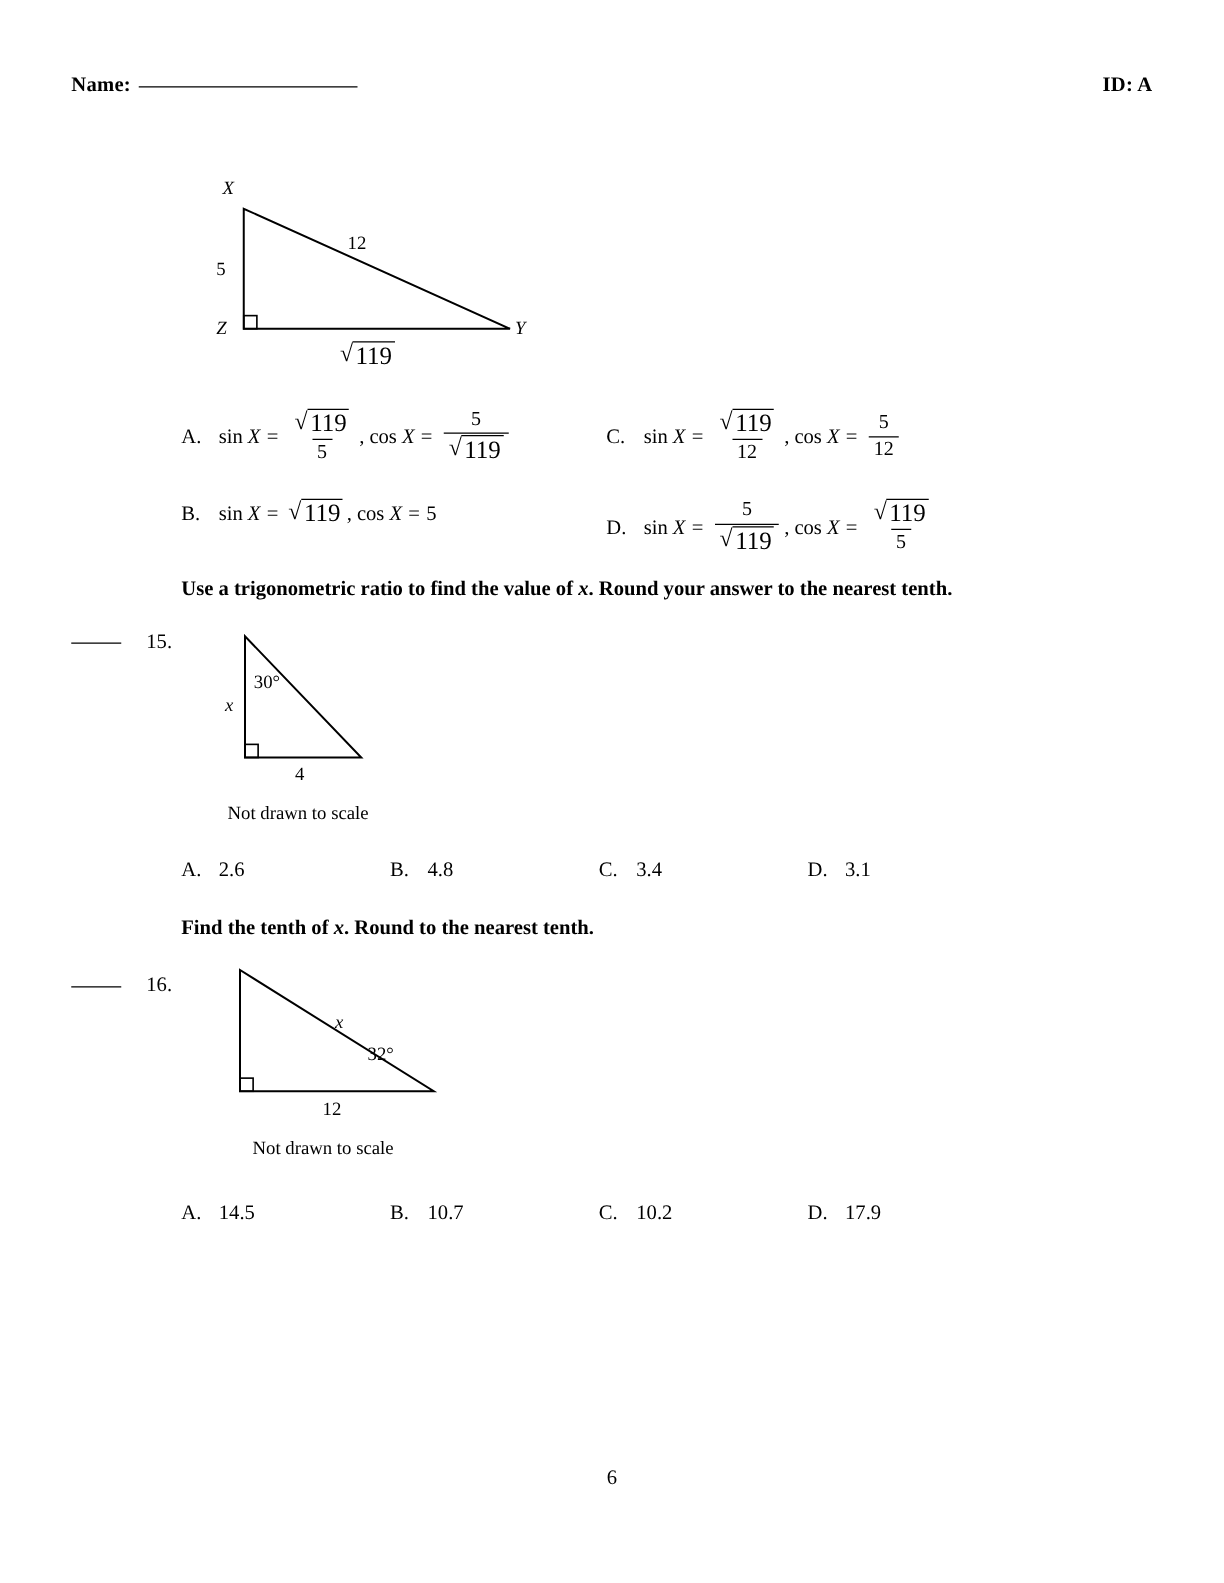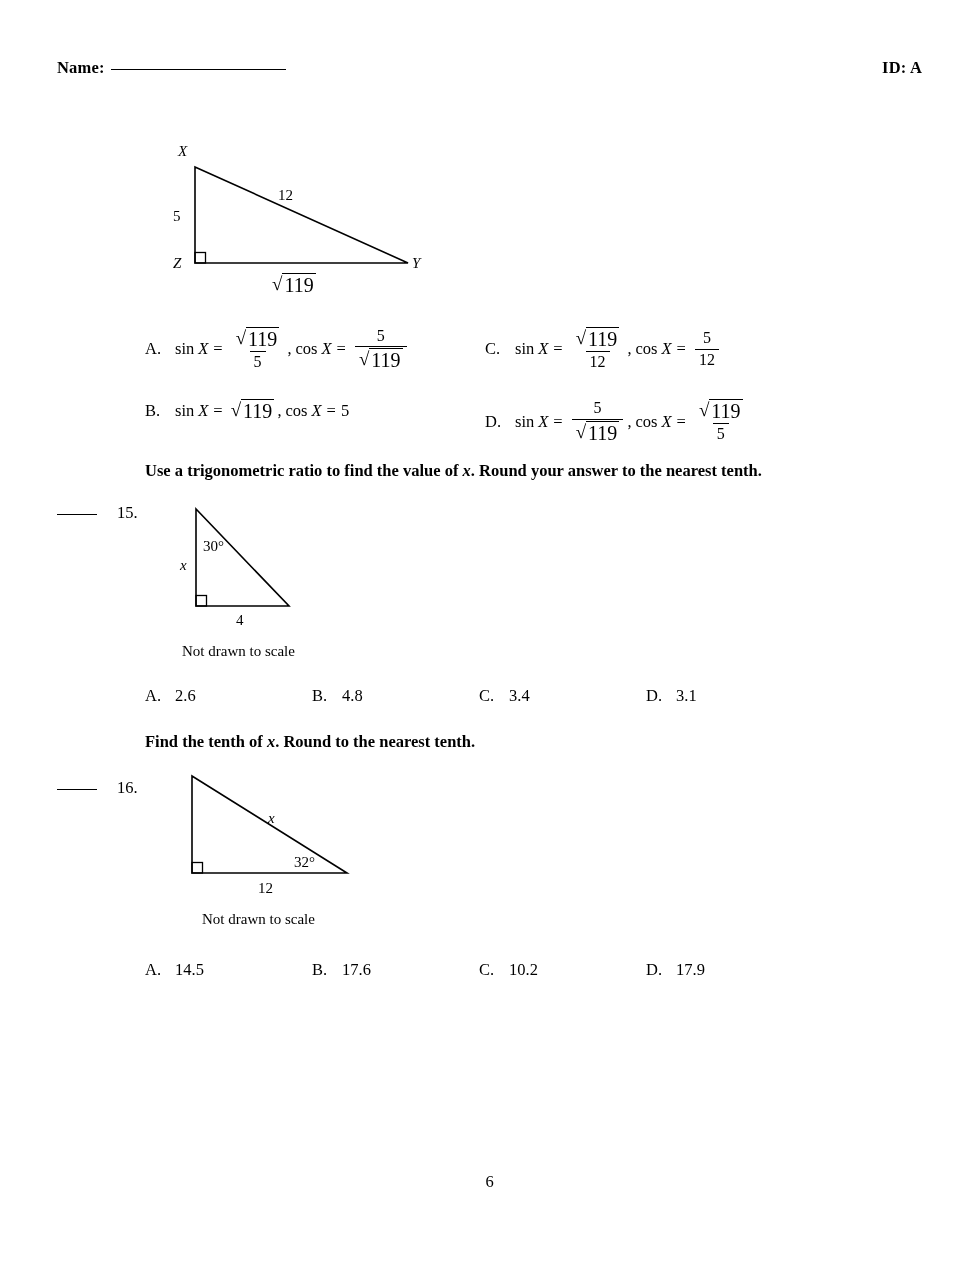--- a/index.html
+++ b/index.html
@@ -354,34 +354,34 @@
       <span class="q-num">16.</span>
     </div>
   </div>
 
   <div class="fig" style="top:768px; left:180px; width:300px; height:175px;">
     <svg width="300" height="120" viewBox="0 0 300 120">
       <polygon points="12,8 12,105 167,105" fill="none" stroke="#000" stroke-width="1.6"></polygon>
       <rect x="12" y="94.5" width="10.5" height="10.5" fill="none" stroke="#000" stroke-width="1.3"></rect>
     </svg>
     <span class="figlabel ital" style="top:42px; left:88px;">x</span>
-    <span class="figlabel" style="top:86px; left:114px;">32°</span>
+    <span class="figlabel" style="top:68px; left:114px;">32°</span>
     <span class="figlabel" style="top:112px; left:78px;">12</span>
     <span class="caption" style="top:143px; left:22px;">Not drawn to scale</span>
   </div>
 
   <div class="choices" style="top:960px;">
     <div class="choice-row">
       <div class="choice" style="width:167px;">
         <span class="choice-letter">A.</span>
         <span>14.5</span>
       </div>
       <div class="choice" style="width:167px;">
         <span class="choice-letter">B.</span>
-        <span>17.6</span>
+        <span>10.7</span>
       </div>
       <div class="choice" style="width:167px;">
         <span class="choice-letter">C.</span>
         <span>10.2</span>
       </div>
       <div class="choice">
         <span class="choice-letter">D.</span>
         <span>17.9</span>
       </div>
     </div>

